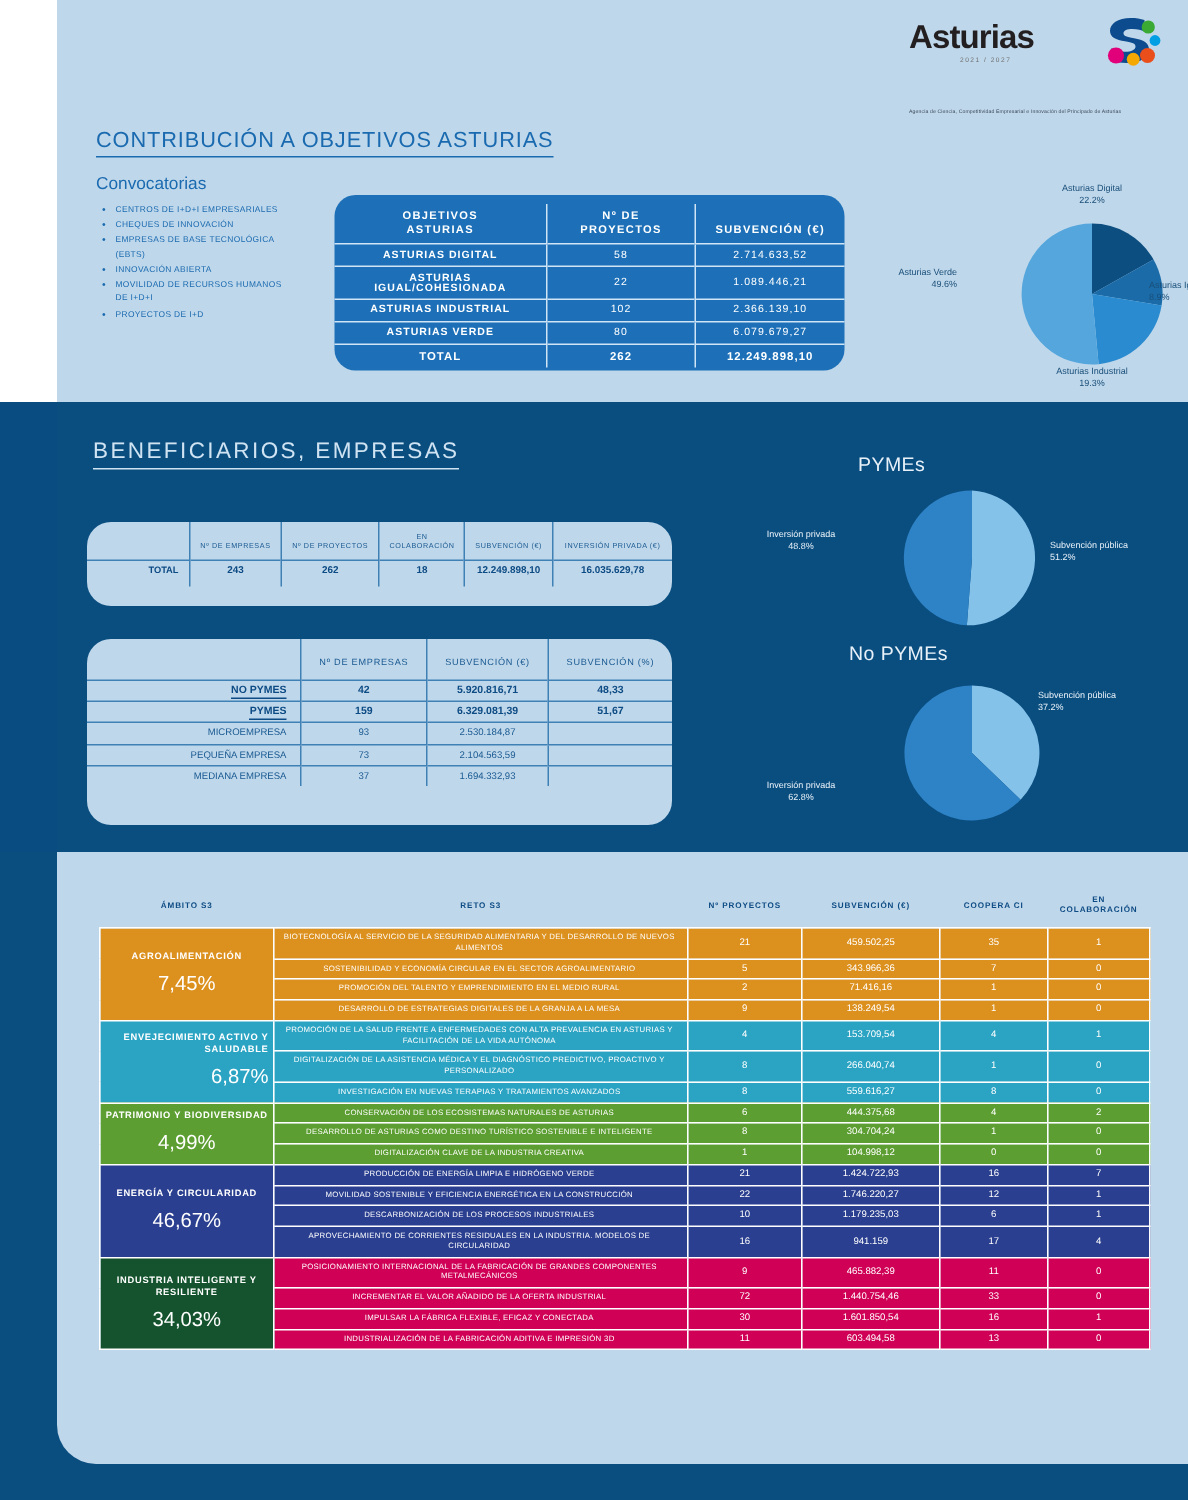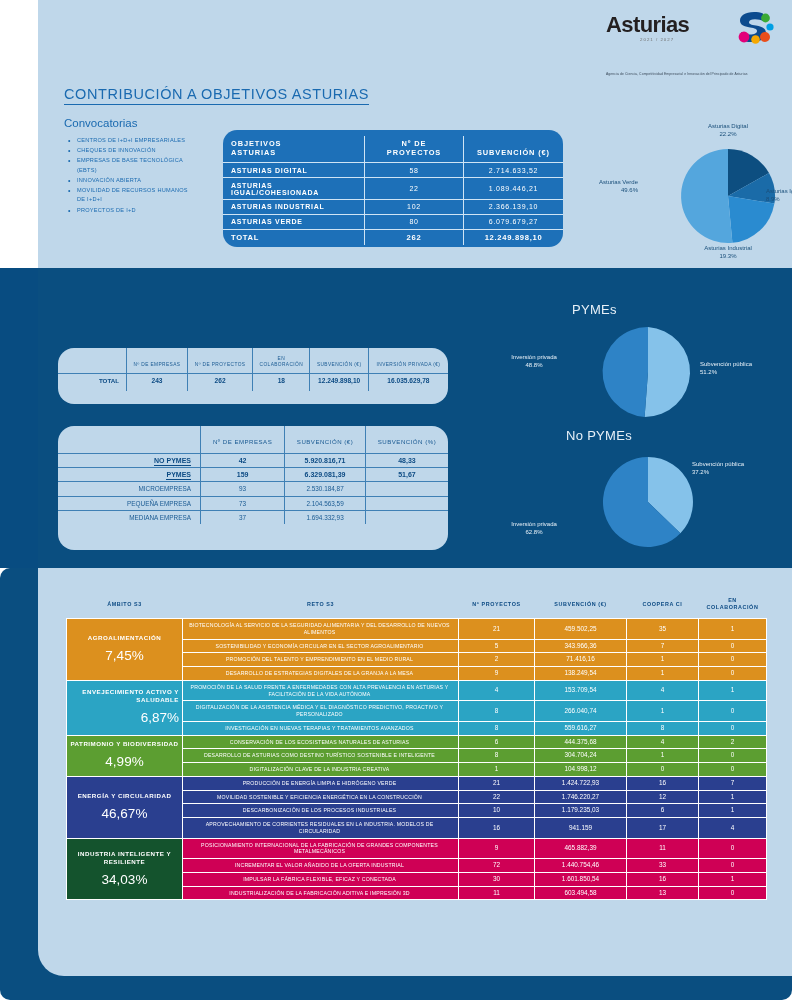--- a/index.html
+++ b/index.html
@@ -42,21 +42,21 @@
   .blue-card{
     position:absolute;left:185px;top:130px;width:340px;height:117px;
     background:#1d70b8;border-radius:14px;
   }
   .t1{width:100%;border-collapse:collapse;margin-top:6px;}
   .t1 td,.t1 th{color:#fff;font-size:7px;letter-spacing:0.7px;padding:3.4px 8px;}
   .t1 thead th{
     font-size:7.4px;font-weight:bold;vertical-align:bottom;
     padding-bottom:5px;letter-spacing:0.9px;
   }
-  .t1 .c-label{text-align:left;width:125px;font-weight:bold;margin-left:36px;}
+  .t1 .c-label{text-align:center;width:125px;font-weight:bold;margin-left:36px;}
   .t1 .c-num{text-align:center;width:82px;border-left:1px solid #cfe4f5;}
   .t1 .c-eur{text-align:center;border-left:1px solid #cfe4f5;}
   .t1 tbody tr td{border-top:1px solid #cfe4f5;}
   .t1 tbody tr.total td{font-weight:bold;font-size:7.6px;}
   .t1 tbody tr:last-child td{border-bottom:none;}
 
   
   .pie1-wrap{position:absolute;left:600px;top:130px;width:180px;height:130px;}
   .plabel{position:absolute;font-size:6px;color:#1a4f7a;text-align:center;line-height:1.35;}
 
@@ -88,21 +88,21 @@
   .t3 .sep{border-left:1px solid #3f80b5;}
   .t3 tbody tr td{border-top:1px solid #3f80b5;}
   .t3 tr.bold td{font-weight:bold;color:#0d4b84;font-size:7px;}
   .t3 tr.bold td.rl span{border-bottom:1px solid #0d4b84;padding-bottom:1px;}
 
   
   .pieTitle{position:absolute;color:#e8f1f8;font-size:13px;letter-spacing:0.3px;}
   .plabel-w{position:absolute;font-size:6px;color:#e8f1f8;text-align:center;line-height:1.4;}
 
   
-  .sec3{position:absolute;left:0;top:568px;width:792px;height:432px;background:#0a4e80;border-radius:10px;}
+  .sec3{position:absolute;left:0;top:568px;width:792px;height:432px;background:#0a4e80;}
   .sec3-lt{position:absolute;left:38px;top:0;width:754px;height:408px;background:#bfd7ea;border-bottom-left-radius:26px;}
   .bigtable-wrap{position:absolute;left:66px;top:22px;width:700px;}
   table.big{width:700px;border-collapse:collapse;table-layout:fixed;}
   table.big th{
     font-size:5.4px;color:#0d4b84;font-weight:bold;letter-spacing:0.6px;
     padding:7px 2px;text-align:center;line-height:1.3;background:#bfd7ea;
   }
   table.big td{
     color:#ffffff;text-align:center;vertical-align:middle;
     border:1px solid #ffffff;line-height:1.3;
@@ -232,20 +232,21 @@
         <circle cx="31.5" cy="8" r="4.4" fill="#3aaa35"></circle>
         <circle cx="36" cy="17" r="3.6" fill="#009fe3"></circle>
       </svg>
     </div>
     <div class="sek-sub">Agencia de Ciencia, Competitividad Empresarial e Innovación del Principado de Asturias</div>
   </div>
 
   <div class="sec2">
     <div class="sec2-panel"></div>
 
+    <div class="ben-title">BENEFICIARIOS, EMPRESAS</div>
 
     <div class="lt-card card-a">
       <table class="t2">
         <thead>
           <tr>
             <th style="width:62px"></th>
             <th class="sep">Nº DE EMPRESAS</th>
             <th class="sep">Nº DE PROYECTOS</th>
             <th class="sep">
               <div>EN</div>

